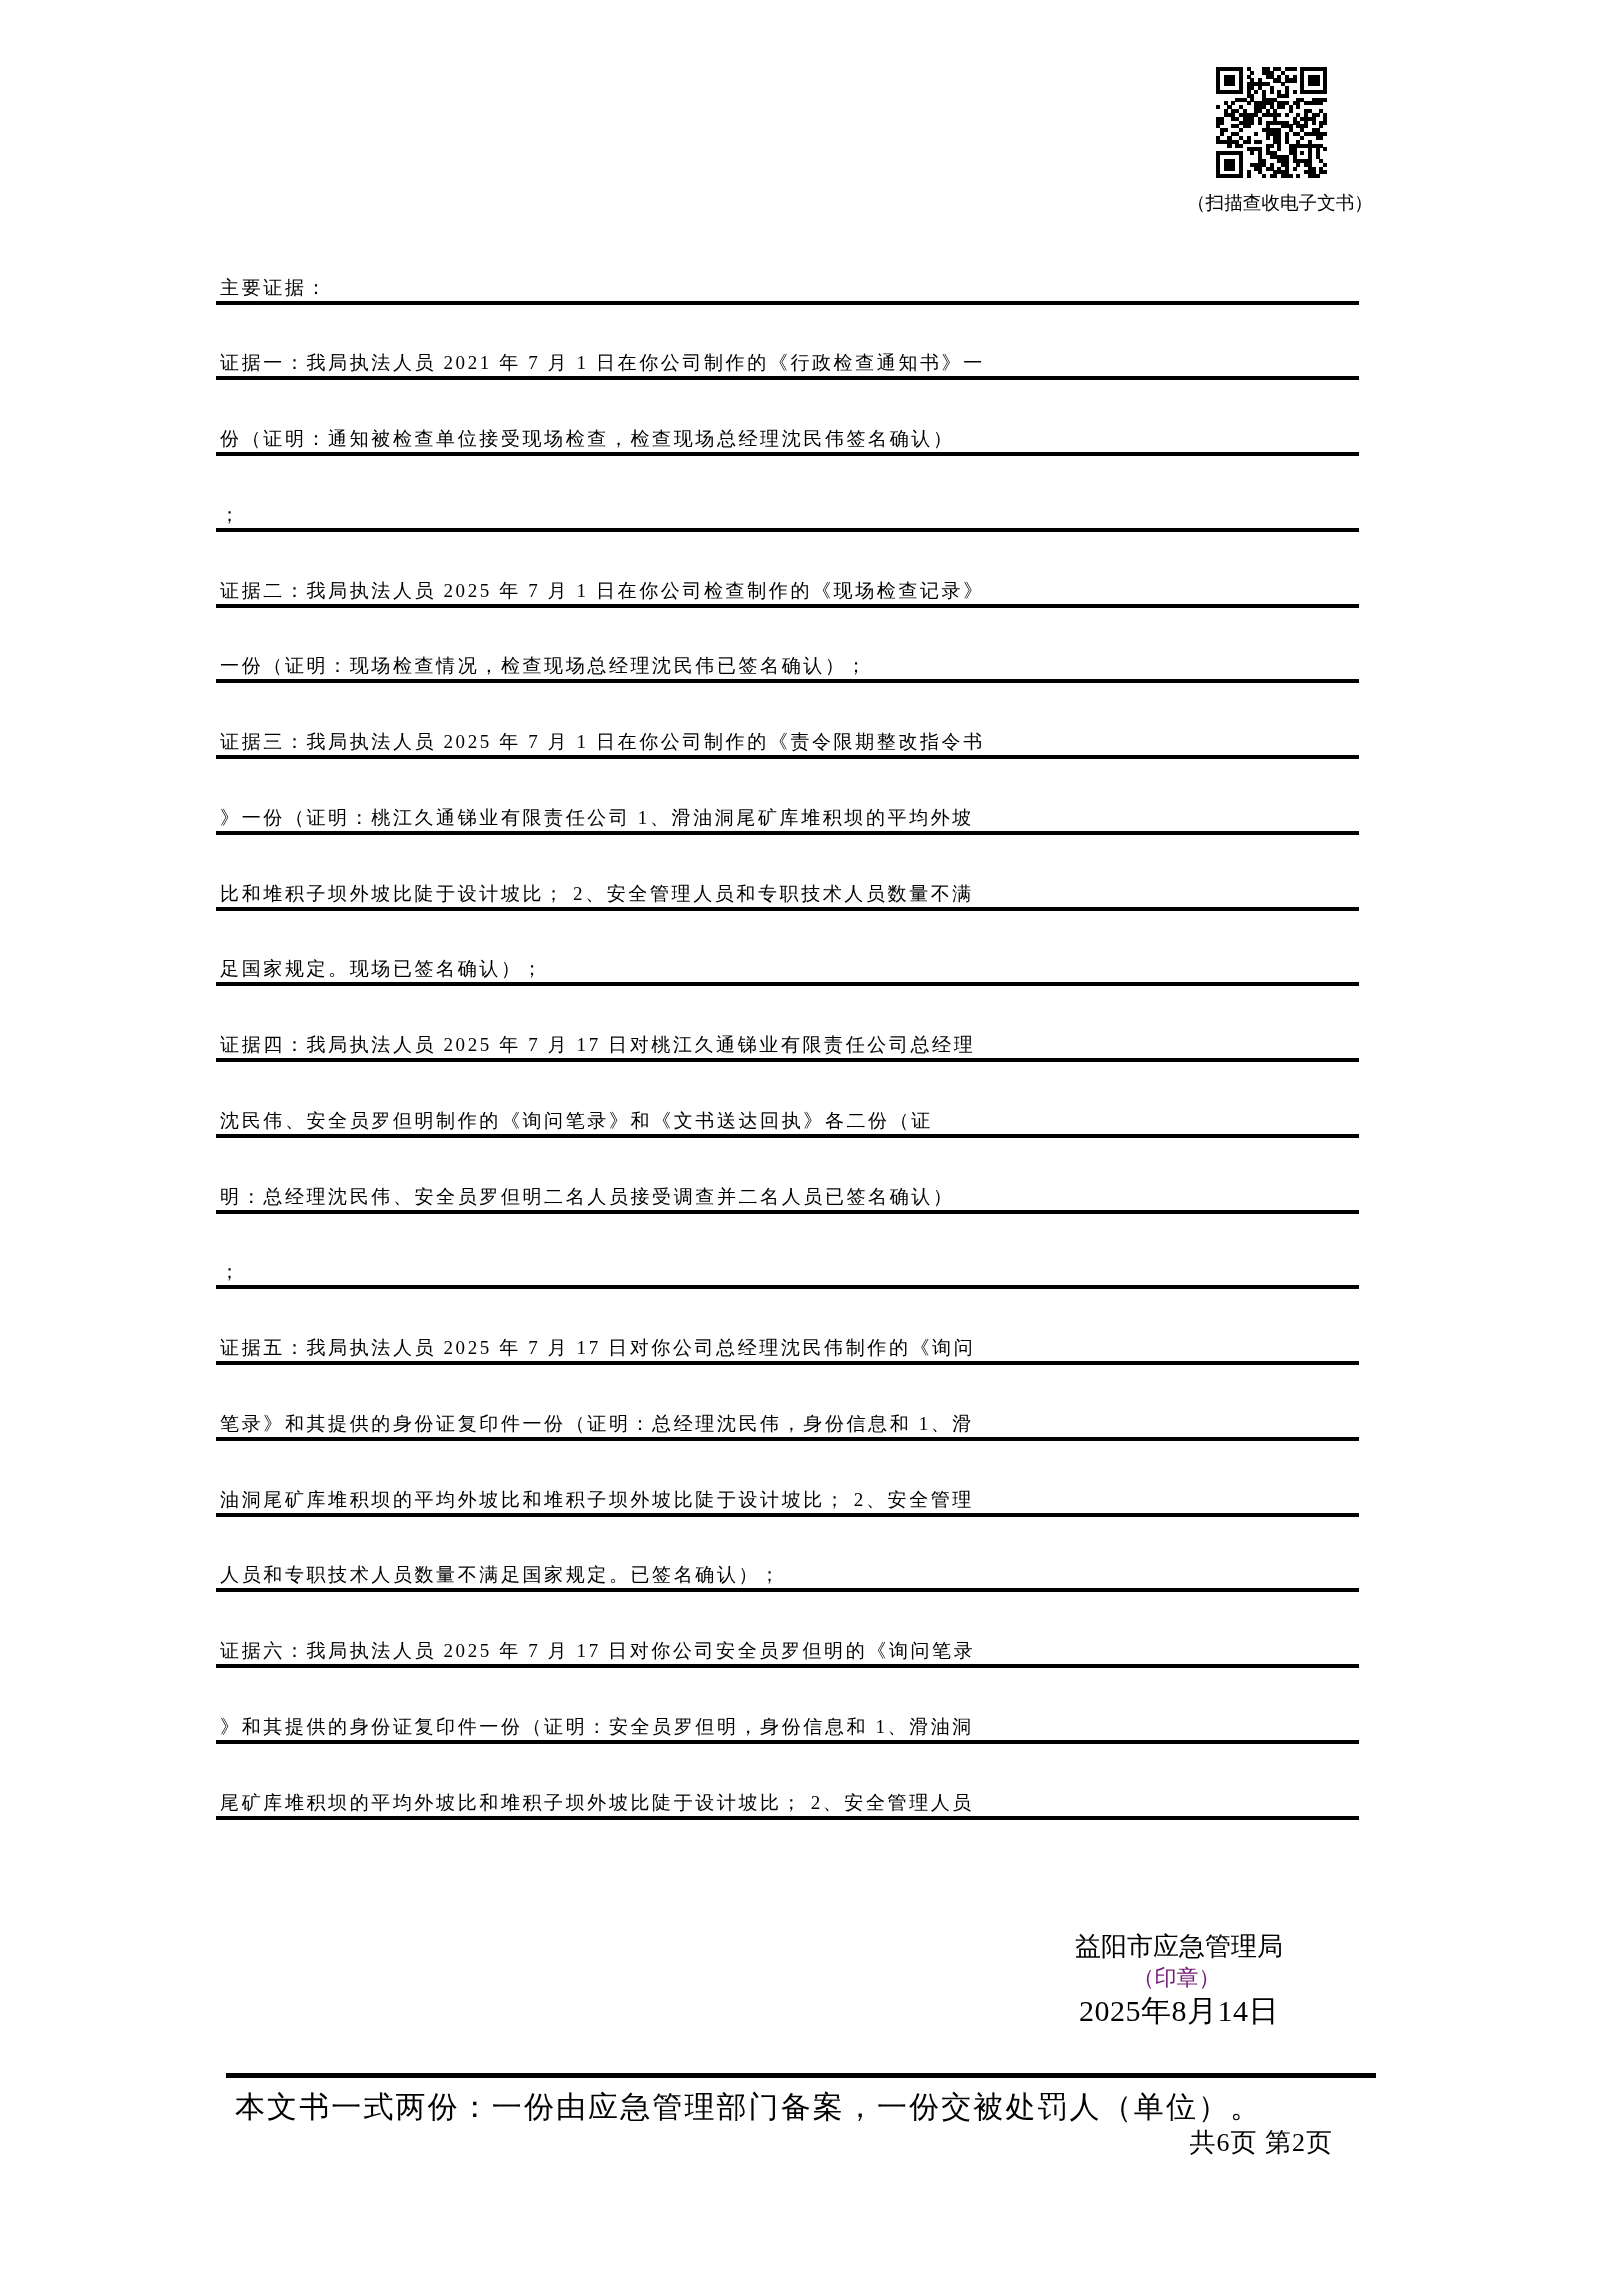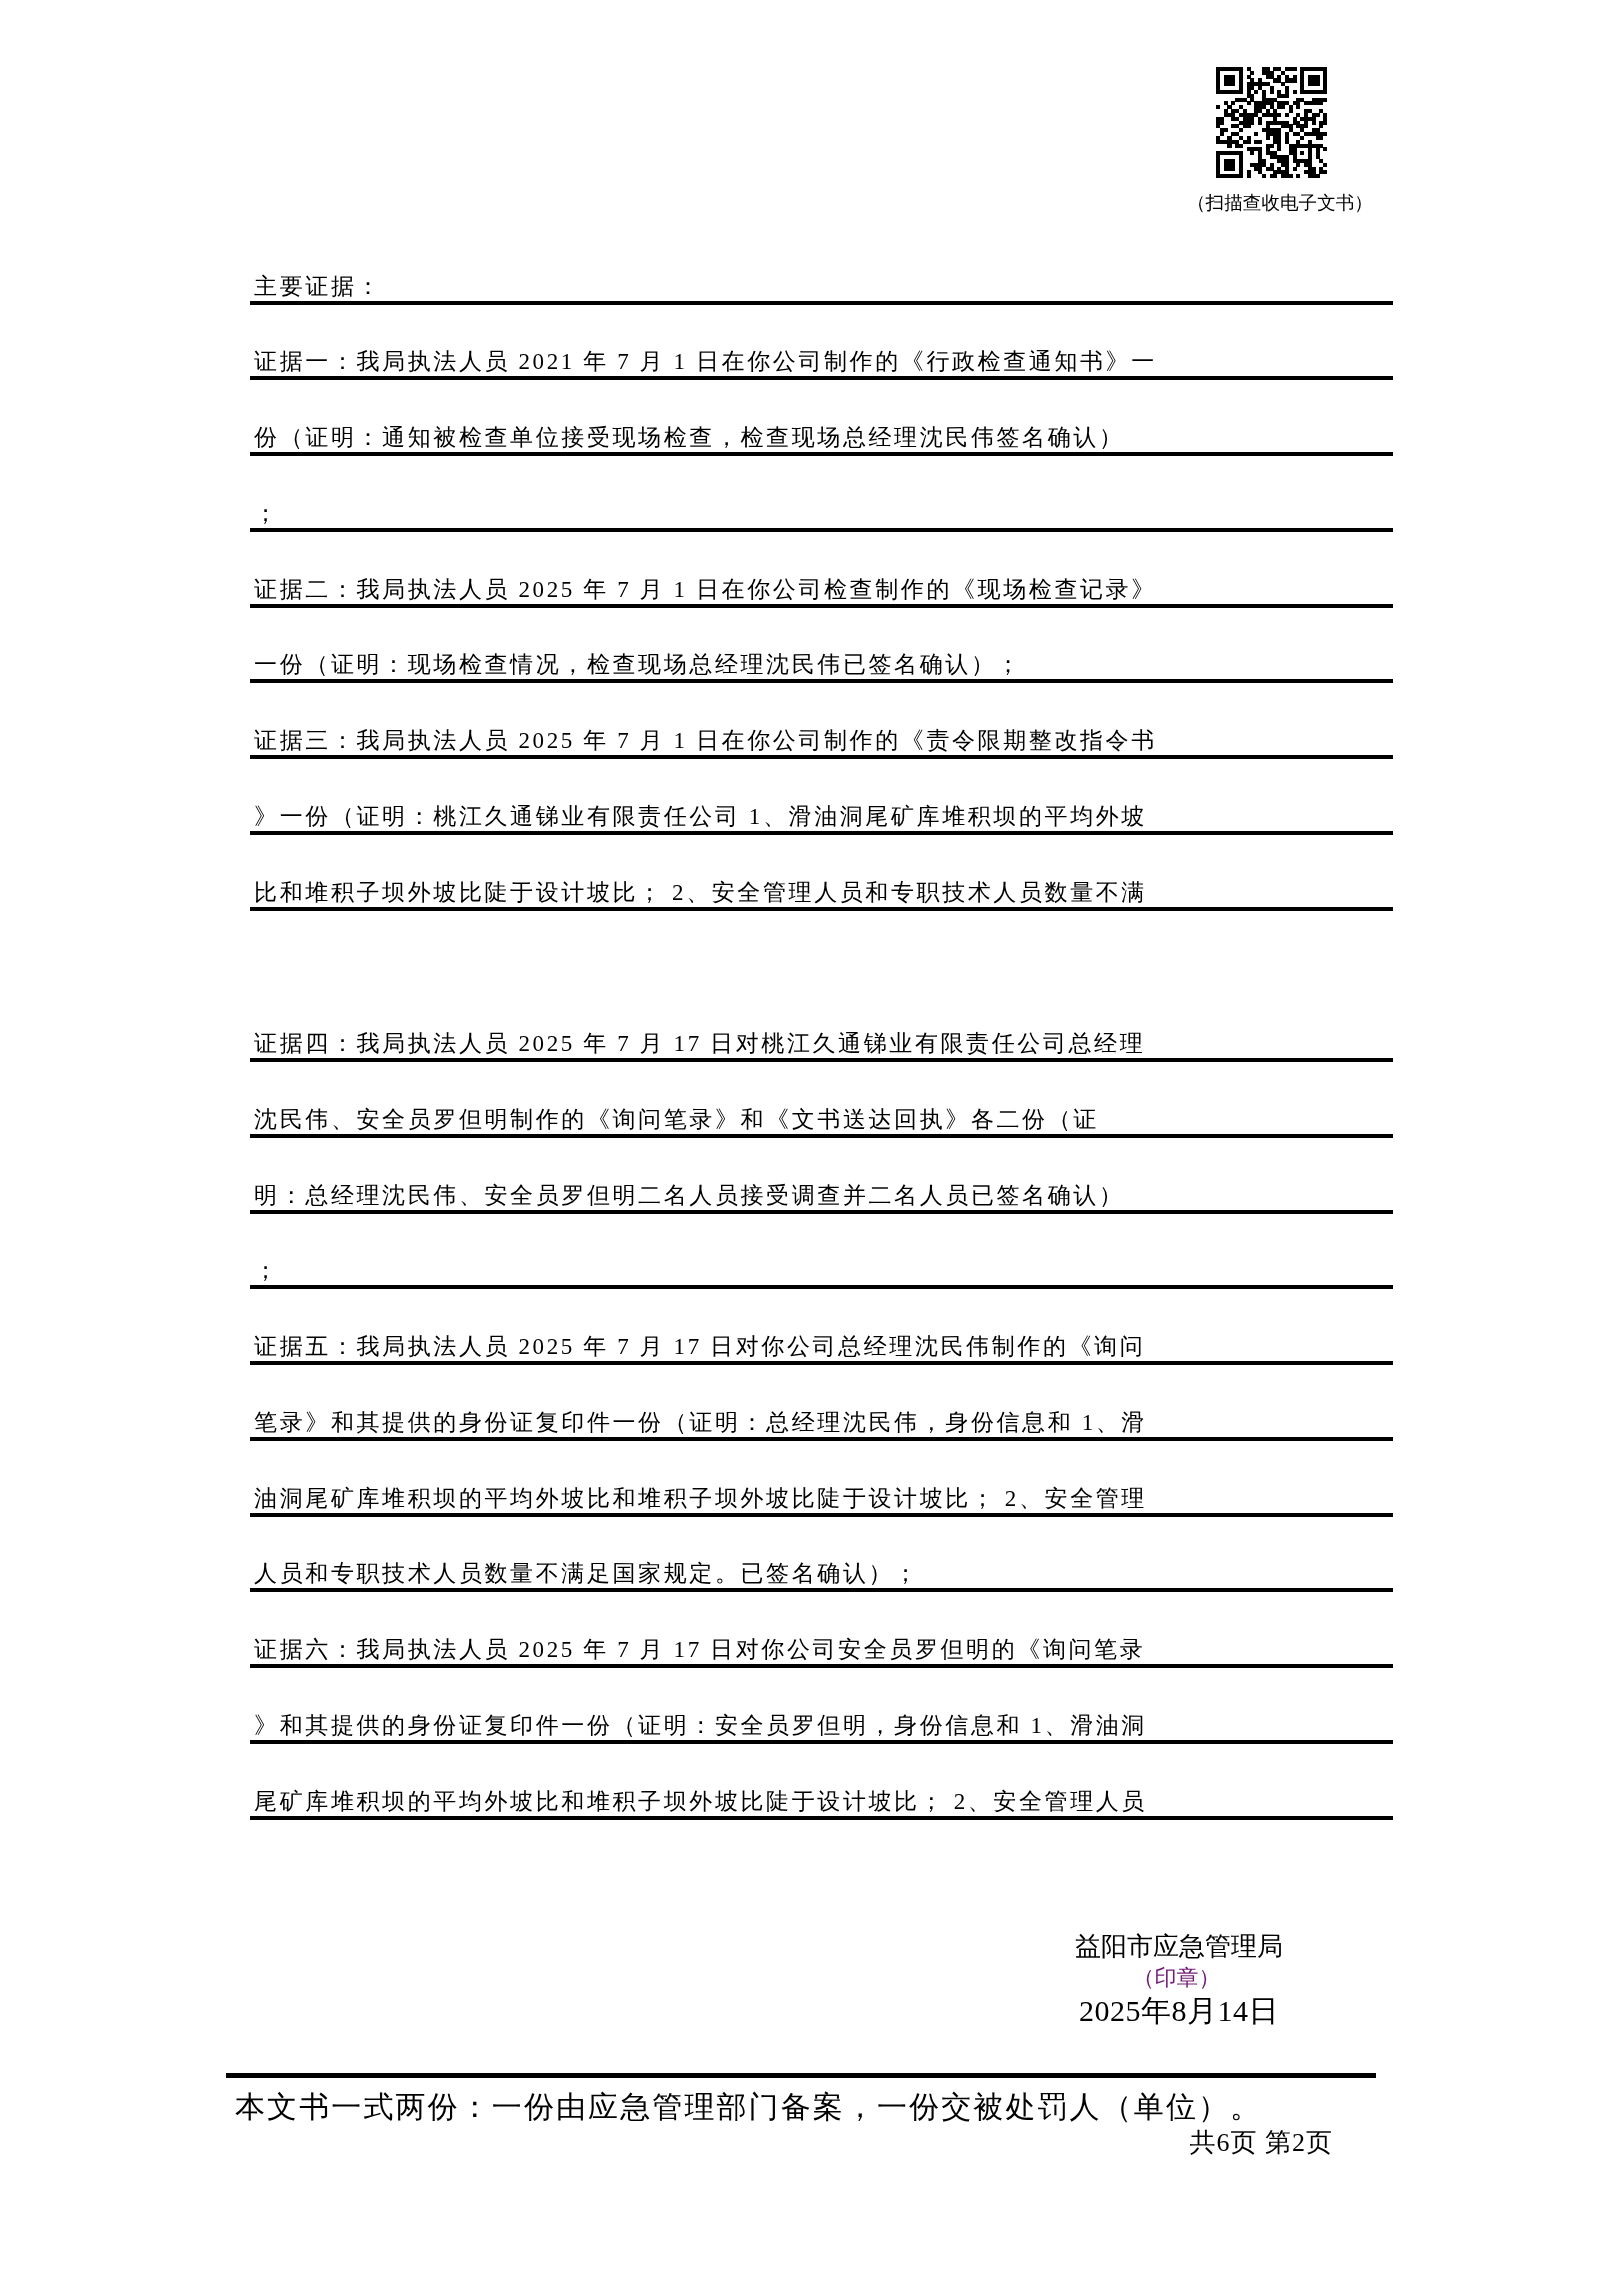--- a/index.html
+++ b/index.html
@@ -7,29 +7,29 @@
     position:relative;
     width:1580px;height:2295px;
     background:#ffffff;
     color:#000000;
     font-family:"Liberation Serif","DejaVu Serif",serif;
     overflow:hidden;
   }
   
   .rule{
     position:absolute;
-    left:250px;
+    left:216px;
     width:1143px;
     height:41px;
     box-sizing:border-box;
     border-bottom:4.1px solid #000;
     display:flex;
     align-items:flex-end;
     padding:0 0 2.1px 4.1px;
-    font-size:23px;
+    font-size:19px;
     line-height:1.1;
     letter-spacing:2.6px;
     white-space:nowrap;
     overflow:visible;
   }
   .qr-box{position:absolute;left:1216px;top:67px;width:111px;height:111px;}
   .qr-box svg{width:100%;height:100%;display:block;}
   .qr-caption{
     position:absolute;left:1187px;top:190px;width:171px;
     font-size:18.6px;letter-spacing:0;text-align:center;white-space:nowrap;
@@ -497,20 +497,21 @@
 
   <div class="rule" style="top:264px">主要证据：</div>
   <div class="rule" style="top:339px">证据一：我局执法人员 2021 年 7 月 1 日在你公司制作的《行政检查通知书》一</div>
   <div class="rule" style="top:415px">份（证明：通知被检查单位接受现场检查，检查现场总经理沈民伟签名确认）</div>
   <div class="rule" style="top:491px">；</div>
   <div class="rule" style="top:567px">证据二：我局执法人员 2025 年 7 月 1 日在你公司检查制作的《现场检查记录》</div>
   <div class="rule" style="top:642px">一份（证明：现场检查情况，检查现场总经理沈民伟已签名确认）；</div>
   <div class="rule" style="top:718px">证据三：我局执法人员 2025 年 7 月 1 日在你公司制作的《责令限期整改指令书</div>
   <div class="rule" style="top:794px">》一份（证明：桃江久通锑业有限责任公司 1、滑油洞尾矿库堆积坝的平均外坡</div>
   <div class="rule" style="top:870px">比和堆积子坝外坡比陡于设计坡比； 2、安全管理人员和专职技术人员数量不满</div>
+  <div class="rule" style="top:945px">足国家规定。现场已签名确认）；</div>
   <div class="rule" style="top:1021px">证据四：我局执法人员 2025 年 7 月 17 日对桃江久通锑业有限责任公司总经理</div>
   <div class="rule" style="top:1097px">沈民伟、安全员罗但明制作的《询问笔录》和《文书送达回执》各二份（证</div>
   <div class="rule" style="top:1173px">明：总经理沈民伟、安全员罗但明二名人员接受调查并二名人员已签名确认）</div>
   <div class="rule" style="top:1248px">；</div>
   <div class="rule" style="top:1324px">证据五：我局执法人员 2025 年 7 月 17 日对你公司总经理沈民伟制作的《询问</div>
   <div class="rule" style="top:1400px">笔录》和其提供的身份证复印件一份（证明：总经理沈民伟，身份信息和 1、滑</div>
   <div class="rule" style="top:1476px">油洞尾矿库堆积坝的平均外坡比和堆积子坝外坡比陡于设计坡比； 2、安全管理</div>
   <div class="rule" style="top:1551px">人员和专职技术人员数量不满足国家规定。已签名确认）；</div>
   <div class="rule" style="top:1627px">证据六：我局执法人员 2025 年 7 月 17 日对你公司安全员罗但明的《询问笔录</div>
   <div class="rule" style="top:1703px">》和其提供的身份证复印件一份（证明：安全员罗但明，身份信息和 1、滑油洞</div>

